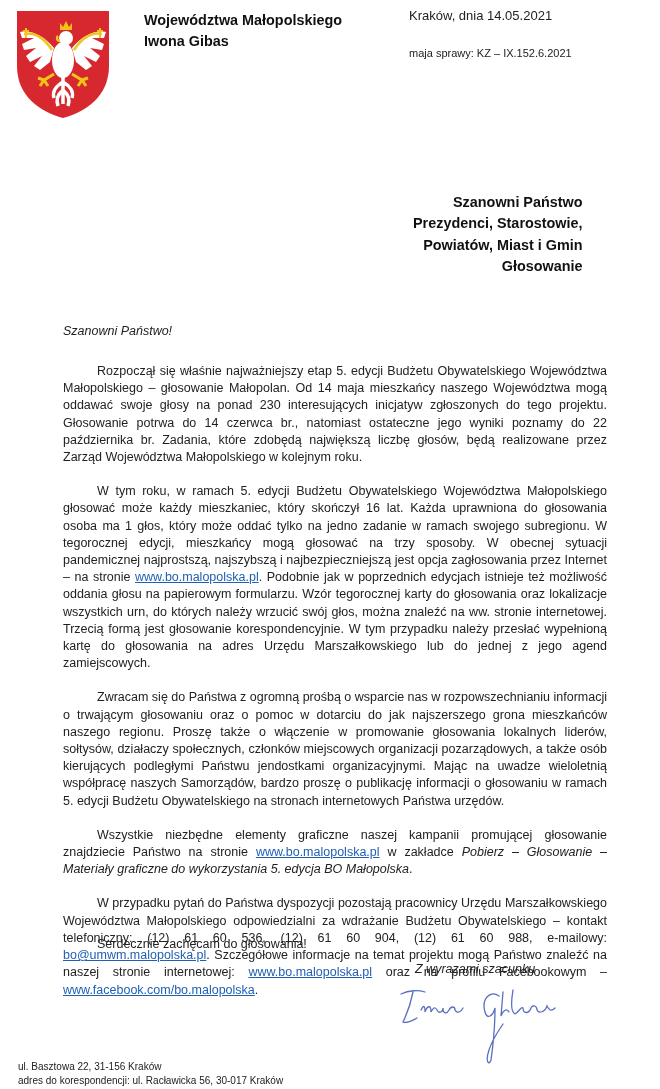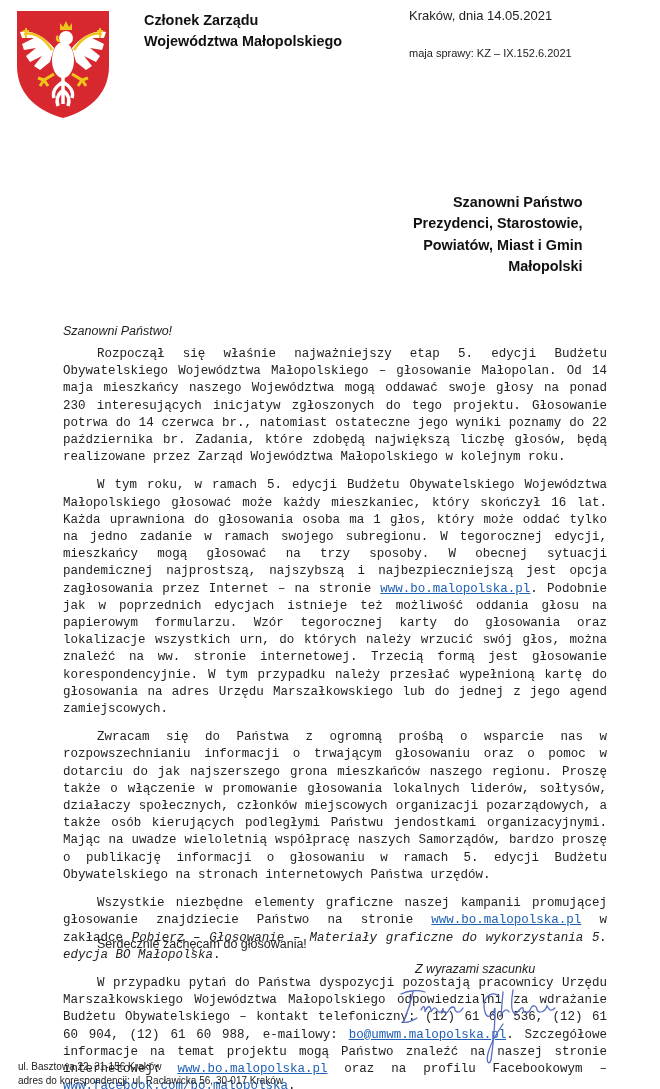--- a/index.html
+++ b/index.html
@@ -9,21 +9,21 @@
   }
   .crest { position: absolute; left: 14px; top: 8px; width: 98px; height: 112px; }
   .sender { position: absolute; left: 144px; top: 10px; font-weight: bold; font-size: 14.4px; line-height: 21px; color: #111; }
   .sender div { white-space: nowrap; }
   .dateline { position: absolute; left: 409px; top: 8px; font-size: 13px; color: #222; white-space: nowrap; }
   .caseno { position: absolute; left: 409px; top: 47px; font-size: 11px; color: #222; white-space: nowrap; }
   .recipient { position: absolute; left: 413px; top: 192px; font-weight: bold; font-size: 14.4px; line-height: 21.4px; color: #111; }
   .recipient div { white-space: nowrap; text-align: right; }
   .salutation { position: absolute; left: 63px; top: 324px; font-style: italic; font-size: 12.5px; color: #222; text-align: right; }
   .body { position: absolute; left: 63px; top: 346px; width: 544px; font-size: 12.5px; line-height: 17.2px; color: #222; }
-  .body p { margin: 0 0 11px 0; text-align: justify; text-indent: 34px; font-family: Liberation Mono, monospace; }
+  .body p { margin: 17px 0 11px 0; text-align: justify; text-indent: 34px; }
   .body a { color: #1f5fb4; text-decoration: underline; }
   .body em { font-style: italic; }
   .closing { position: absolute; left: 97px; top: 937px; font-size: 12.5px; color: #222; }
   .regards { position: absolute; left: 415px; top: 962px; font-style: italic; font-size: 12.5px; color: #222; }
   .signature { position: absolute; left: 395px; top: 980px; width: 180px; height: 90px; }
   .footer { position: absolute; left: 18px; top: 1060px; font-size: 10px; line-height: 13.5px; color: #222; }
   .footer div { white-space: nowrap; }
 </style>
 </head>
 <body>
@@ -49,32 +49,32 @@
     <path d="M46 22 L46 15 L49 19 L52 13 L55 19 L58 15 L58 22 Z" fill="#f0c419"></path>
 
     <path d="M40 66 L30 72 L24 70 M30 72 L26 78 M30 72 L34 78" stroke="#f0c419" stroke-width="3" fill="none"></path>
     <path d="M58 66 L68 72 L74 70 M68 72 L72 78 M68 72 L64 78" stroke="#f0c419" stroke-width="3" fill="none"></path>
 
     <path d="M49 68 L49 96 M49 74 C42 78 38 84 40 90 M49 74 C56 78 60 84 58 90 M49 82 C44 86 42 92 44 98 M49 82 C54 86 56 92 54 98" stroke="#ffffff" stroke-width="3.5" fill="none"></path>
   </svg>
 </div>
 
 <div class="sender">
-  <div>Członek Zarządu</div>
   <div>Województwa Małopolskiego</div>
+  <div>Iwona Gibas</div>
 </div>
 
 <div class="dateline">Kraków, dnia 14.05.2021</div>
 <div class="caseno">maja sprawy: KZ – IX.152.6.2021</div>
 
 <div class="recipient">
   <div>Szanowni Państwo</div>
   <div>Prezydenci, Starostowie,</div>
   <div>Powiatów, Miast i Gmin</div>
-  <div>Małopolski</div>
+  <div>Głosowanie</div>
 </div>
 
 <div class="salutation">Szanowni Państwo!</div>
 
 <div class="body">
   <p>Rozpoczął się właśnie najważniejszy etap 5. edycji Budżetu Obywatelskiego Województwa Małopolskiego – głosowanie Małopolan. Od 14 maja mieszkańcy naszego Województwa mogą oddawać swoje głosy na ponad 230 interesujących inicjatyw zgłoszonych do tego projektu. Głosowanie potrwa do 14 czerwca br., natomiast ostateczne jego wyniki poznamy do 22 października br. Zadania, które zdobędą największą liczbę głosów, będą realizowane przez Zarząd Województwa Małopolskiego w kolejnym roku.</p>
 
   <p><span>W tym roku, w ramach 5. edycji Budżetu Obywatelskiego Województwa Małopolskiego głosować może każdy mieszkaniec, który skończył 16 lat. Każda uprawniona do głosowania osoba ma 1 głos, który może oddać tylko na jedno zadanie w ramach swojego subregionu. W tegorocznej edycji, mieszkańcy mogą głosować na trzy sposoby. W obecnej sytuacji pandemicznej najprostszą, najszybszą i najbezpieczniejszą jest opcja zagłosowania przez Internet – na stronie </span><a>www.bo.malopolska.pl</a><span>. Podobnie jak w poprzednich edycjach istnieje też możliwość oddania głosu na papierowym formularzu. Wzór tegorocznej karty do głosowania oraz lokalizacje wszystkich urn, do których należy wrzucić swój głos, można znaleźć na ww. stronie internetowej. Trzecią formą jest głosowanie korespondencyjnie. W tym przypadku należy przesłać wypełnioną kartę do głosowania na adres Urzędu Marszałkowskiego lub do jednej z jego agend zamiejscowych.</span></p>
 
   <p>Zwracam się do Państwa z ogromną prośbą o wsparcie nas w rozpowszechnianiu informacji o trwającym głosowaniu oraz o pomoc w dotarciu do jak najszerszego grona mieszkańców naszego regionu. Proszę także o włączenie w promowanie głosowania lokalnych liderów, sołtysów, działaczy społecznych, członków miejscowych organizacji pozarządowych, a także osób kierujących podległymi Państwu jendostkami organizacyjnymi. Mając na uwadze wieloletnią współpracę naszych Samorządów, bardzo proszę o publikację informacji o głosowaniu w ramach 5. edycji Budżetu Obywatelskiego na stronach internetowych Państwa urzędów.</p>

